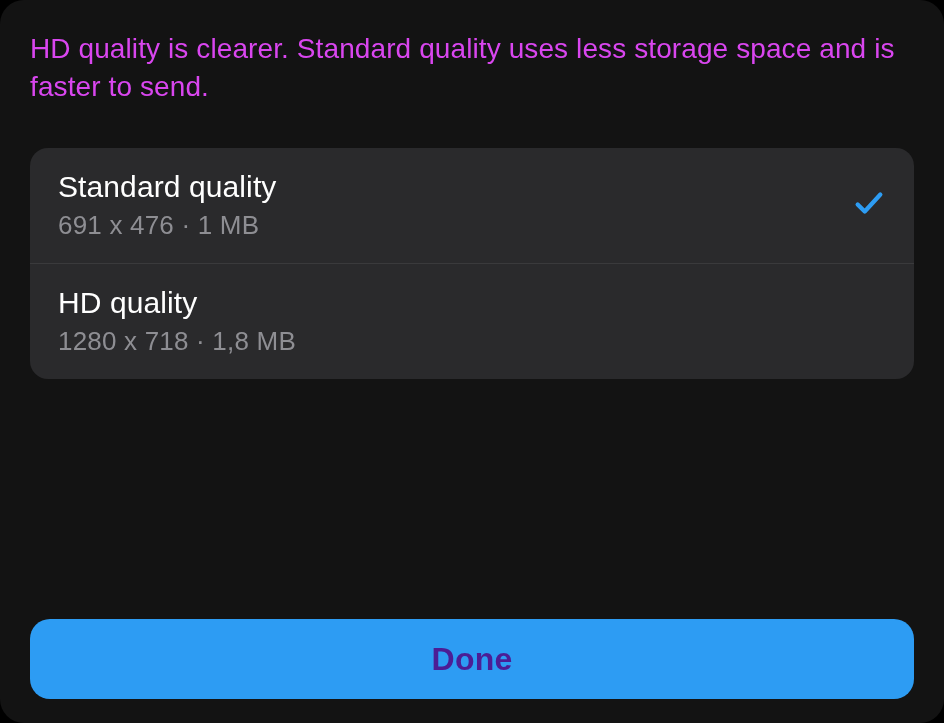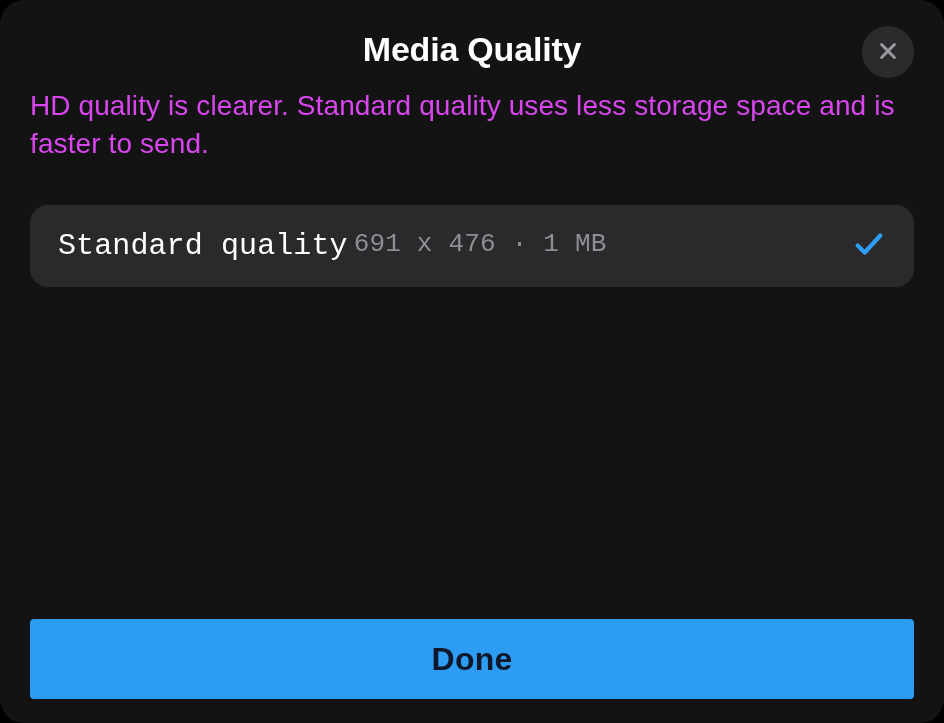--- a/index.html
+++ b/index.html
@@ -83,22 +83,22 @@
       justify-content: space-between;
       cursor: pointer;
     }
     
     .option + .option {
       border-top: 1px solid rgba(255,255,255,0.08);
     }
     
     .option-text {
       display: flex;
+      flex-direction: column;
       gap: 6px;
-      font-family: Liberation Mono, monospace;
     }
     
     .option-label {
       color: #fff;
       font-size: 30px;
       font-weight: 400;
       letter-spacing: 0.1px;
     }
     
     .option-detail {
@@ -118,61 +118,56 @@
     
     .spacer {
       flex: 1;
     }
     
     .done-btn {
       width: 100%;
       height: 80px;
       background: #2d9cf3;
       border: none;
-      border-radius: 4px;
-      color: #0f172a;
+      border-radius: 20px;
+      color: #4c1d95;
       font-size: 32px;
       font-weight: 700;
       cursor: pointer;
       letter-spacing: 0.2px;
     }
   </style>
 </head>
 <body>
 
 <div class="sheet">
 
-  <div class="header">
-    <div class="title">Media Quality</div>
-    <button class="close-btn">
-      <span>
-        <svg viewBox="0 0 24 24" fill="none" stroke="#9a9a9f" stroke-width="3.2" stroke-linecap="round">
-          <line x1="5" y1="5" x2="19" y2="19"></line>
-          <line x1="19" y1="5" x2="5" y2="19"></line>
-        </svg>
-      </span>
-    </button>
-  </div>
 
   <div class="description">HD quality is clearer. Standard quality uses less storage space and is faster to send.</div>
 
   <div class="options-group">
 
     <div class="option">
       <div class="option-text">
         <div class="option-label">Standard quality</div>
         <div class="option-detail">691 x 476 · 1 MB</div>
       </div>
       <span class="check-icon">
         <svg viewBox="0 0 24 24" fill="none" stroke="currentColor" stroke-width="3" stroke-linecap="round" stroke-linejoin="round">
           <polyline points="4 13 9 18 20 6"></polyline>
         </svg>
       </span>
     </div>
 
+    <div class="option">
+      <div class="option-text">
+        <div class="option-label">HD quality</div>
+        <div class="option-detail">1280 x 718 · 1,8 MB</div>
+      </div>
+    </div>
 
   </div>
 
   <div class="spacer"></div>
 
   <button class="done-btn">Done</button>
 
 </div>
 
 </body></html>

